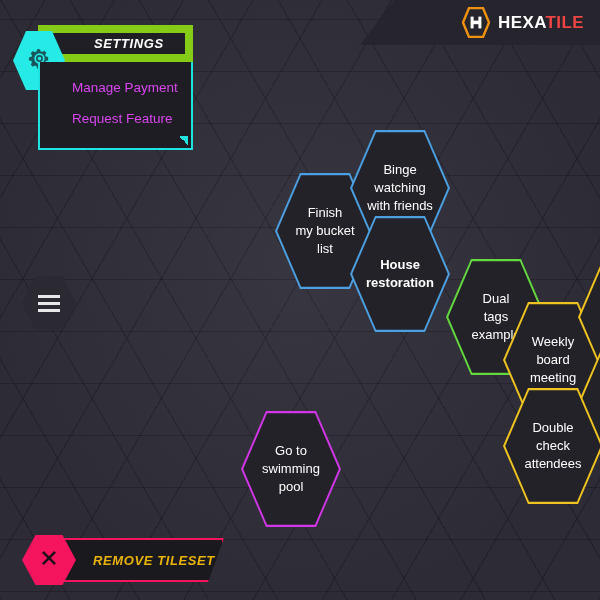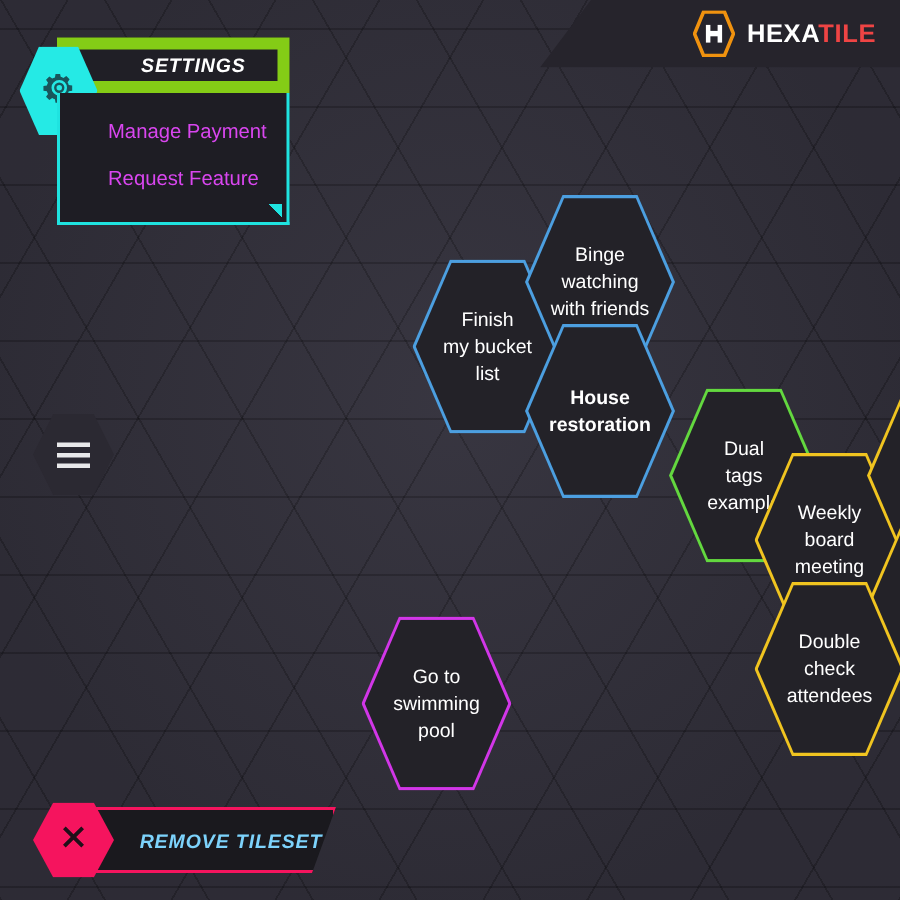--- a/index.html
+++ b/index.html
@@ -104,21 +104,21 @@
     position:absolute; left:22px; top:538px; width:202px; height:44px; cursor:pointer;
   }
   #remove-bar{
     position:absolute; left:40px; top:0; width:162px; height:44px;
     background:#1a191e; border:2px solid #f5145e;
     clip-path:polygon(0 0, 100% 0, calc(100% - 16px) 100%, 0 100%);
     display:flex; align-items:center; justify-content:center;
     padding-left:22px;
   }
   #remove-label{
-    font-size:13px; font-style:italic; font-weight:bold; color:#7dd3fc; letter-spacing:.6px;
+    font-size:13px; font-style:italic; font-weight:bold; color:#eab308; letter-spacing:.6px;
   }
   #remove-hexbtn{
     position:absolute; left:0; top:-3px; width:54px; height:50px;
     background:#f5145e;
     clip-path:polygon(25% 0, 75% 0, 100% 50%, 75% 100%, 25% 100%, 0 50%);
     display:flex; align-items:center; justify-content:center;
   }
 </style>
 </head>
 <body>

